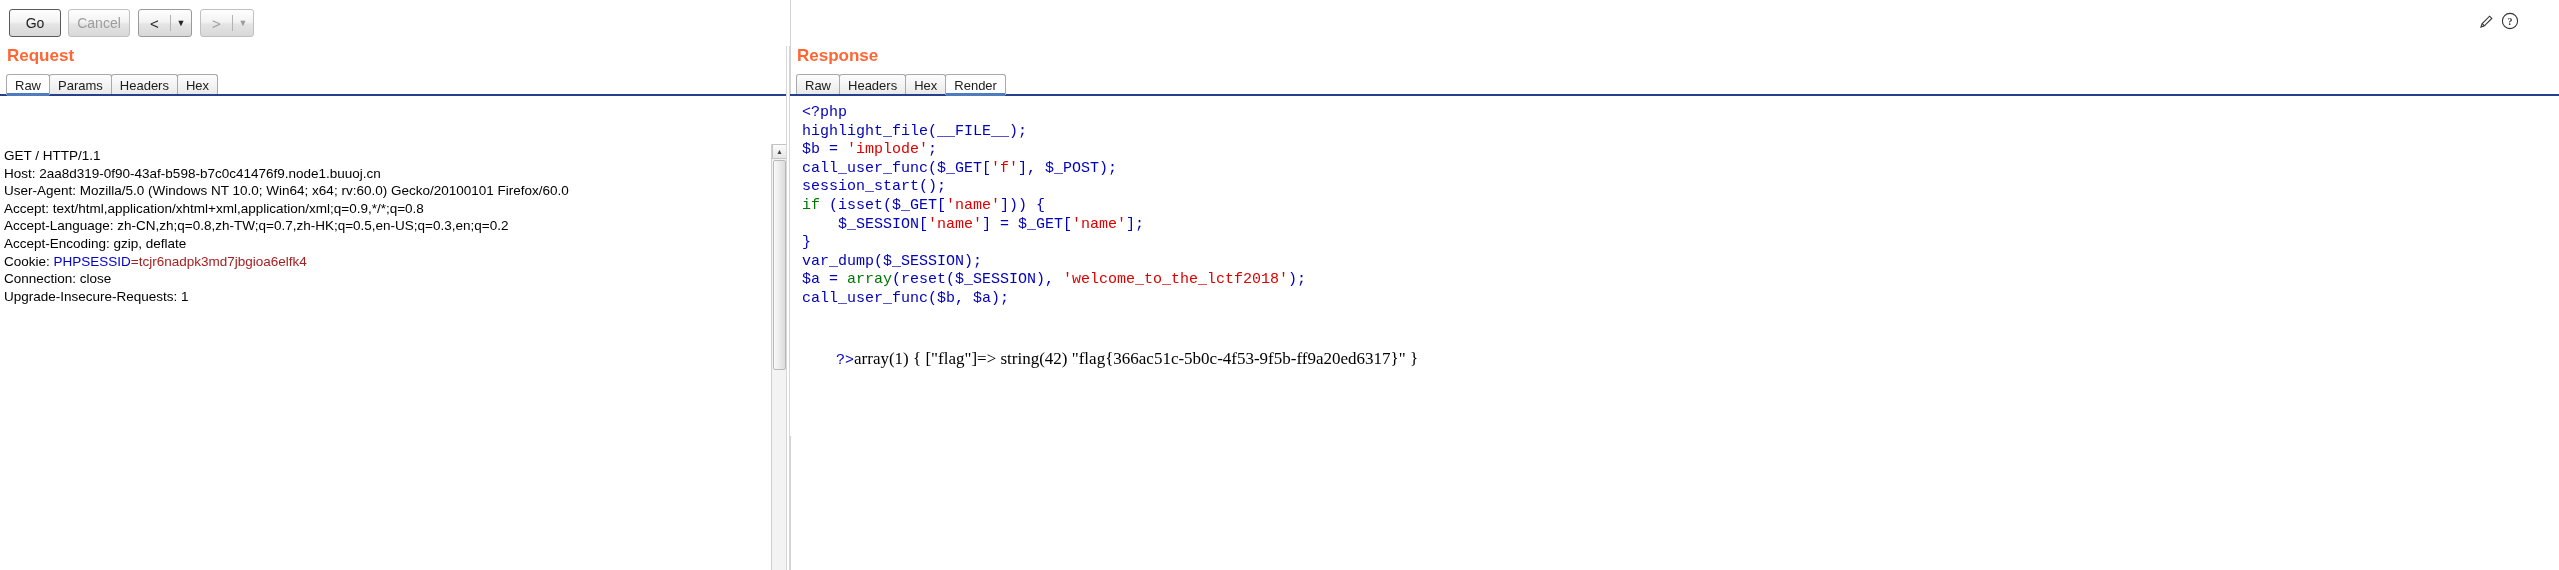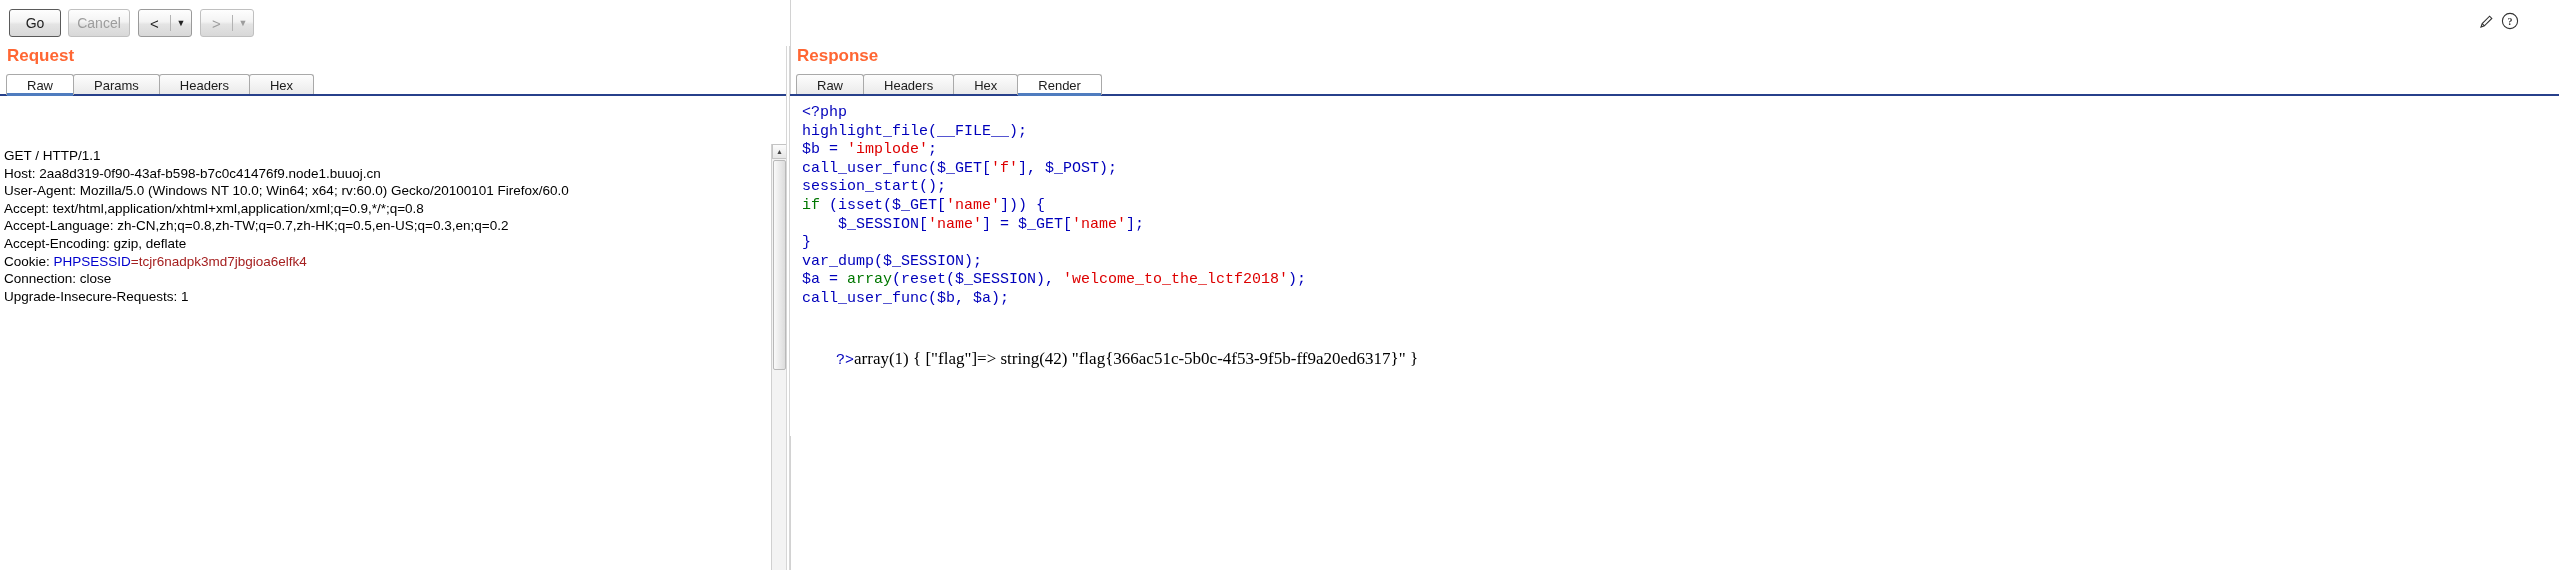--- a/index.html
+++ b/index.html
@@ -118,21 +118,21 @@
   .tabstrip {
     position: absolute;
     left: 6px; top: 27px;
     height: 22px;
     display: flex;
     align-items: flex-end;
   }
   .tab {
     position: relative;
     height: 21px;
-    padding: 0 20px;
+    padding: 0 8px;
     display: flex; align-items: center;
     font-family: "Liberation Sans", sans-serif;
     font-size: 13px;
     color: #1c1c1c;
     border: 1px solid #a9a9a9;
     border-bottom: none;
     border-radius: 3px 3px 0 0;
     background: linear-gradient(to bottom, #fdfdfd 0%, #f1f1f1 60%, #e9e9e9 100%);
     margin-right: -1px;
     cursor: pointer;

